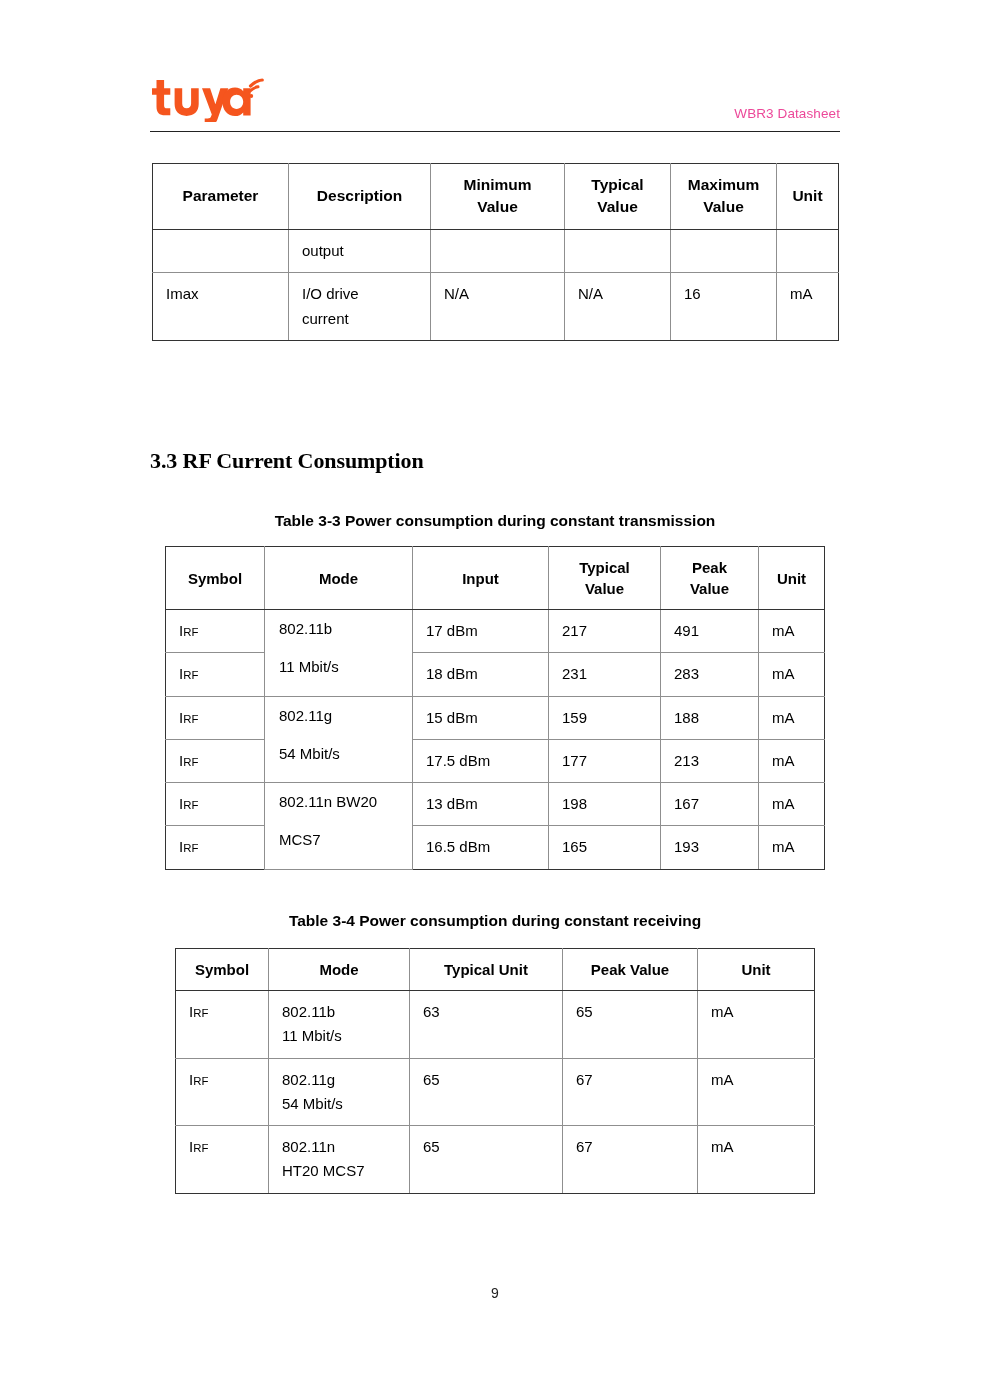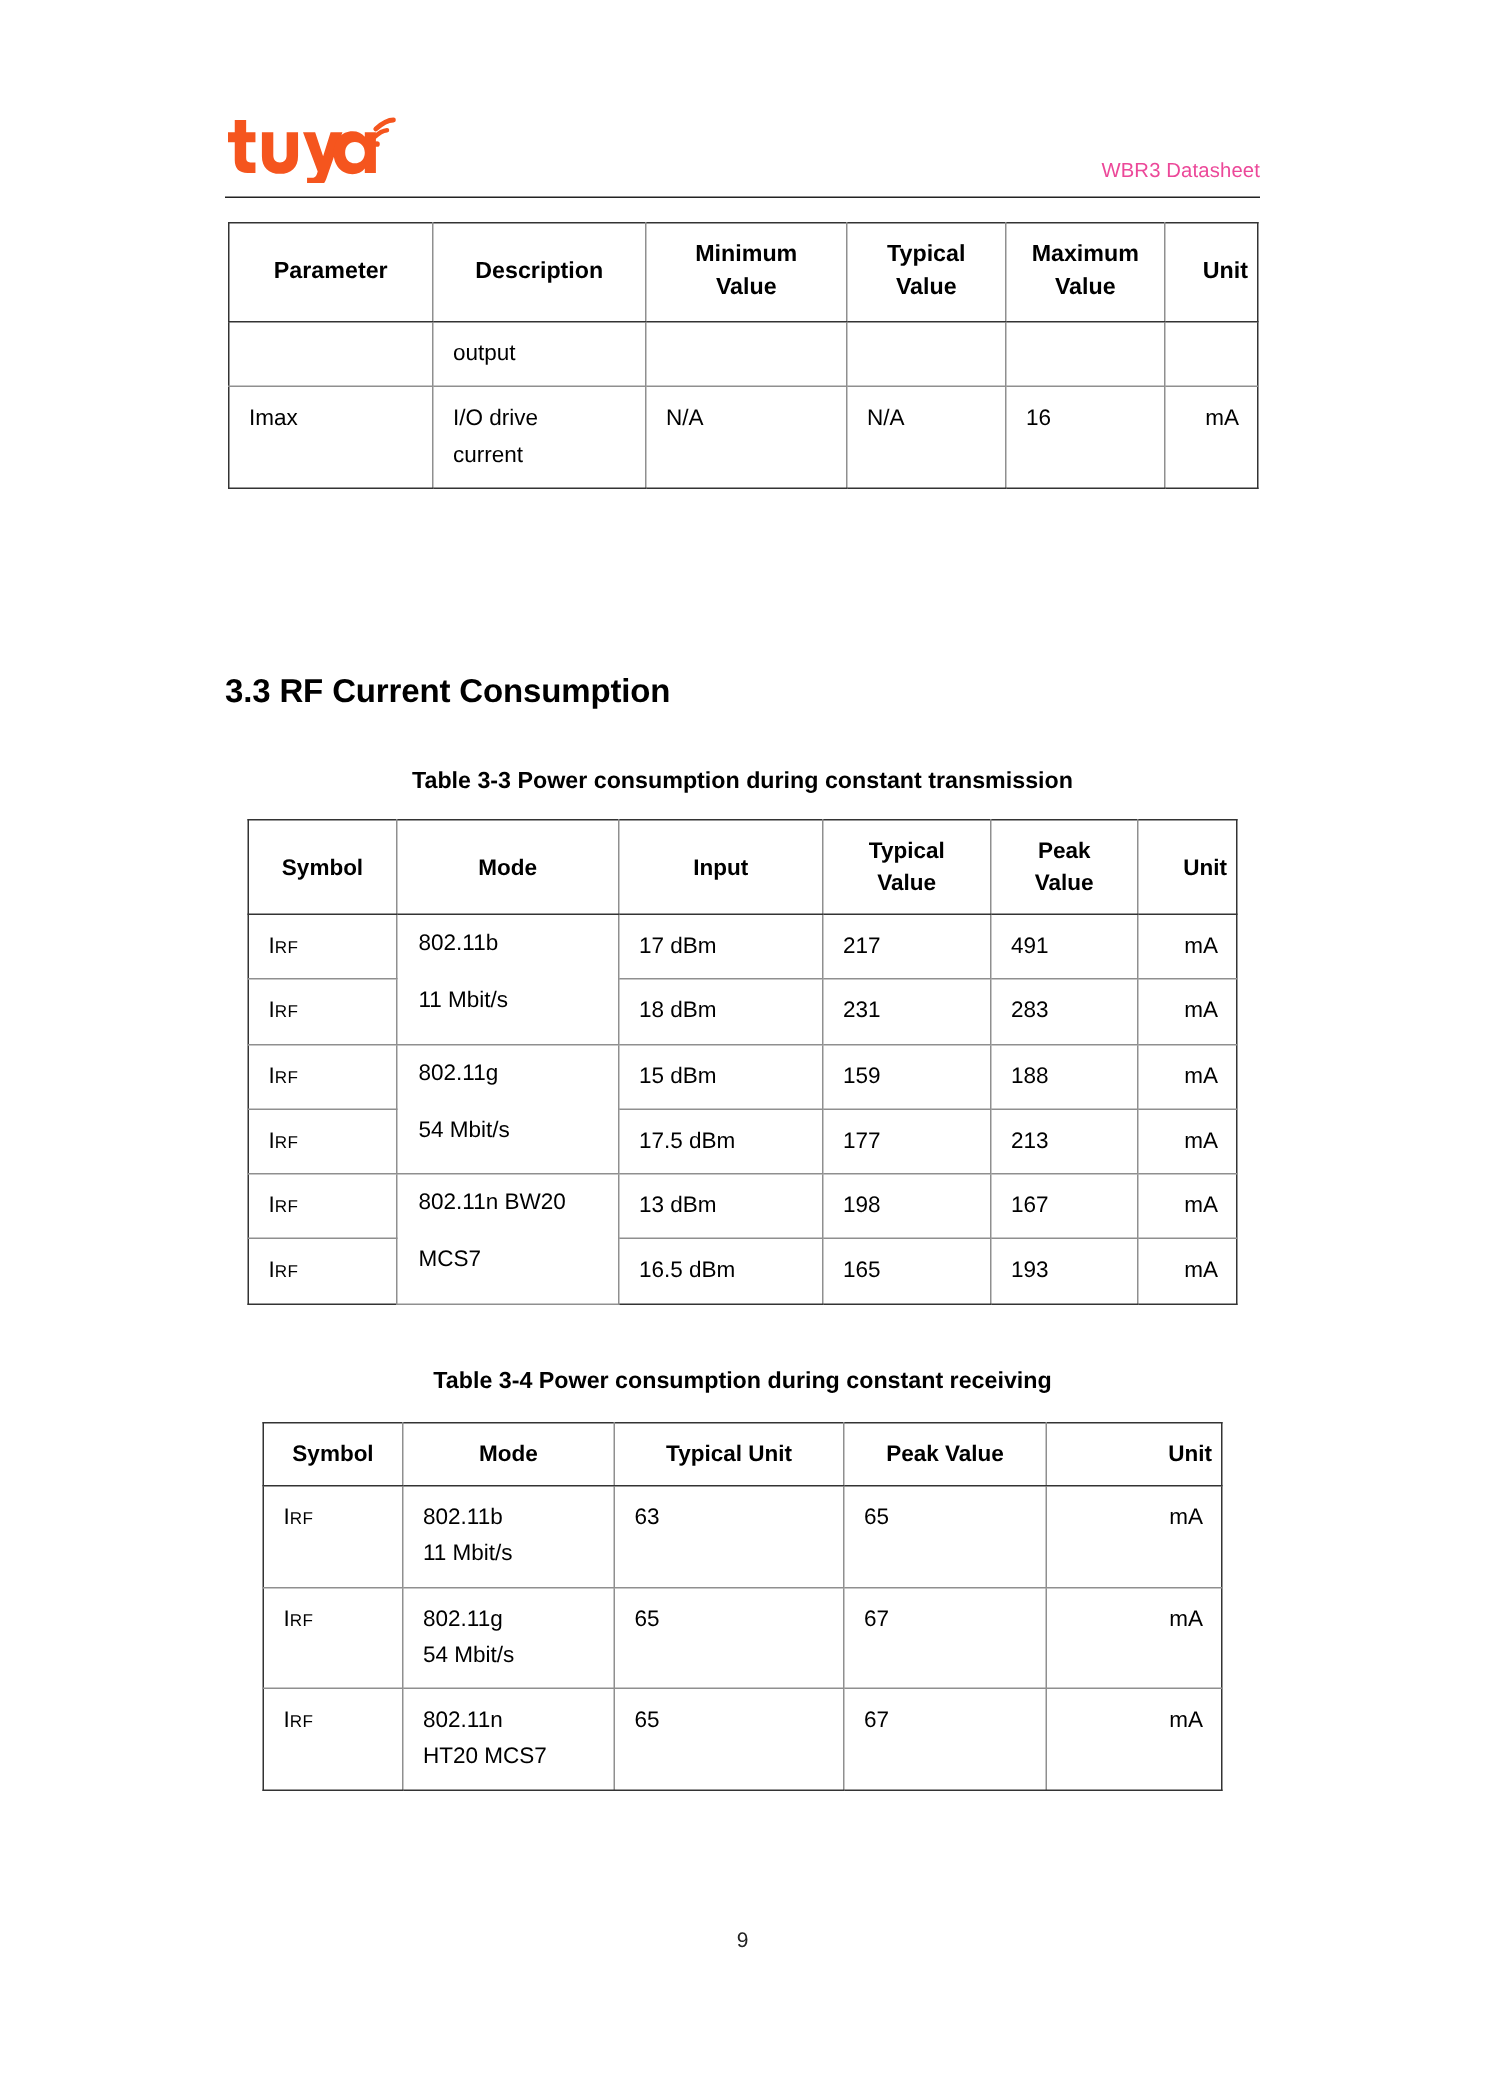--- a/index.html
+++ b/index.html
@@ -82,49 +82,50 @@
     font-weight: bold;
     text-align: center;
     vertical-align: middle;
     line-height: 1.45;
     font-size: 15.5px;
   }
   .dtable tr:last-child td {
     border-bottom: 1.8px solid #333333;
   }
   .dtable td.edge-l { border-left: 1.6px solid #333333; }
-  .dtable td.edge-r { border-right: 1.6px solid #333333; text-align: right; }
+  .dtable td.edge-r { border-right: 1.6px solid #333333; }
 
   .cellpad {
     display: block;
     padding: 9px 12px 9px 13px;
     line-height: 1.62;
   }
   .hdrpad { display: block; padding: 10px 6px; }
 
   
   .sym { white-space: nowrap; }
   .sym .sub {
     font-size: 0.76em;
     letter-spacing: 0.2px;
   }
 
   
-  #table-params { left: 152px; top: 148px; width: 686px; }
+  #table-params { left: 152px; top: 163px; width: 686px; }
   #table-params td { height: auto; }
 
   
   .section-heading {
     position: absolute;
     left: 150px;
     top: 448px;
     font-size: 22px;
     font-weight: bold;
     letter-spacing: -0.1px;
     white-space: nowrap;
+    font-family: Liberation Serif, serif;
   }
 
   
   .table-caption {
     position: absolute;
     width: 990px;
     left: 0;
     text-align: center;
     font-size: 15.5px;
     font-weight: bold;

